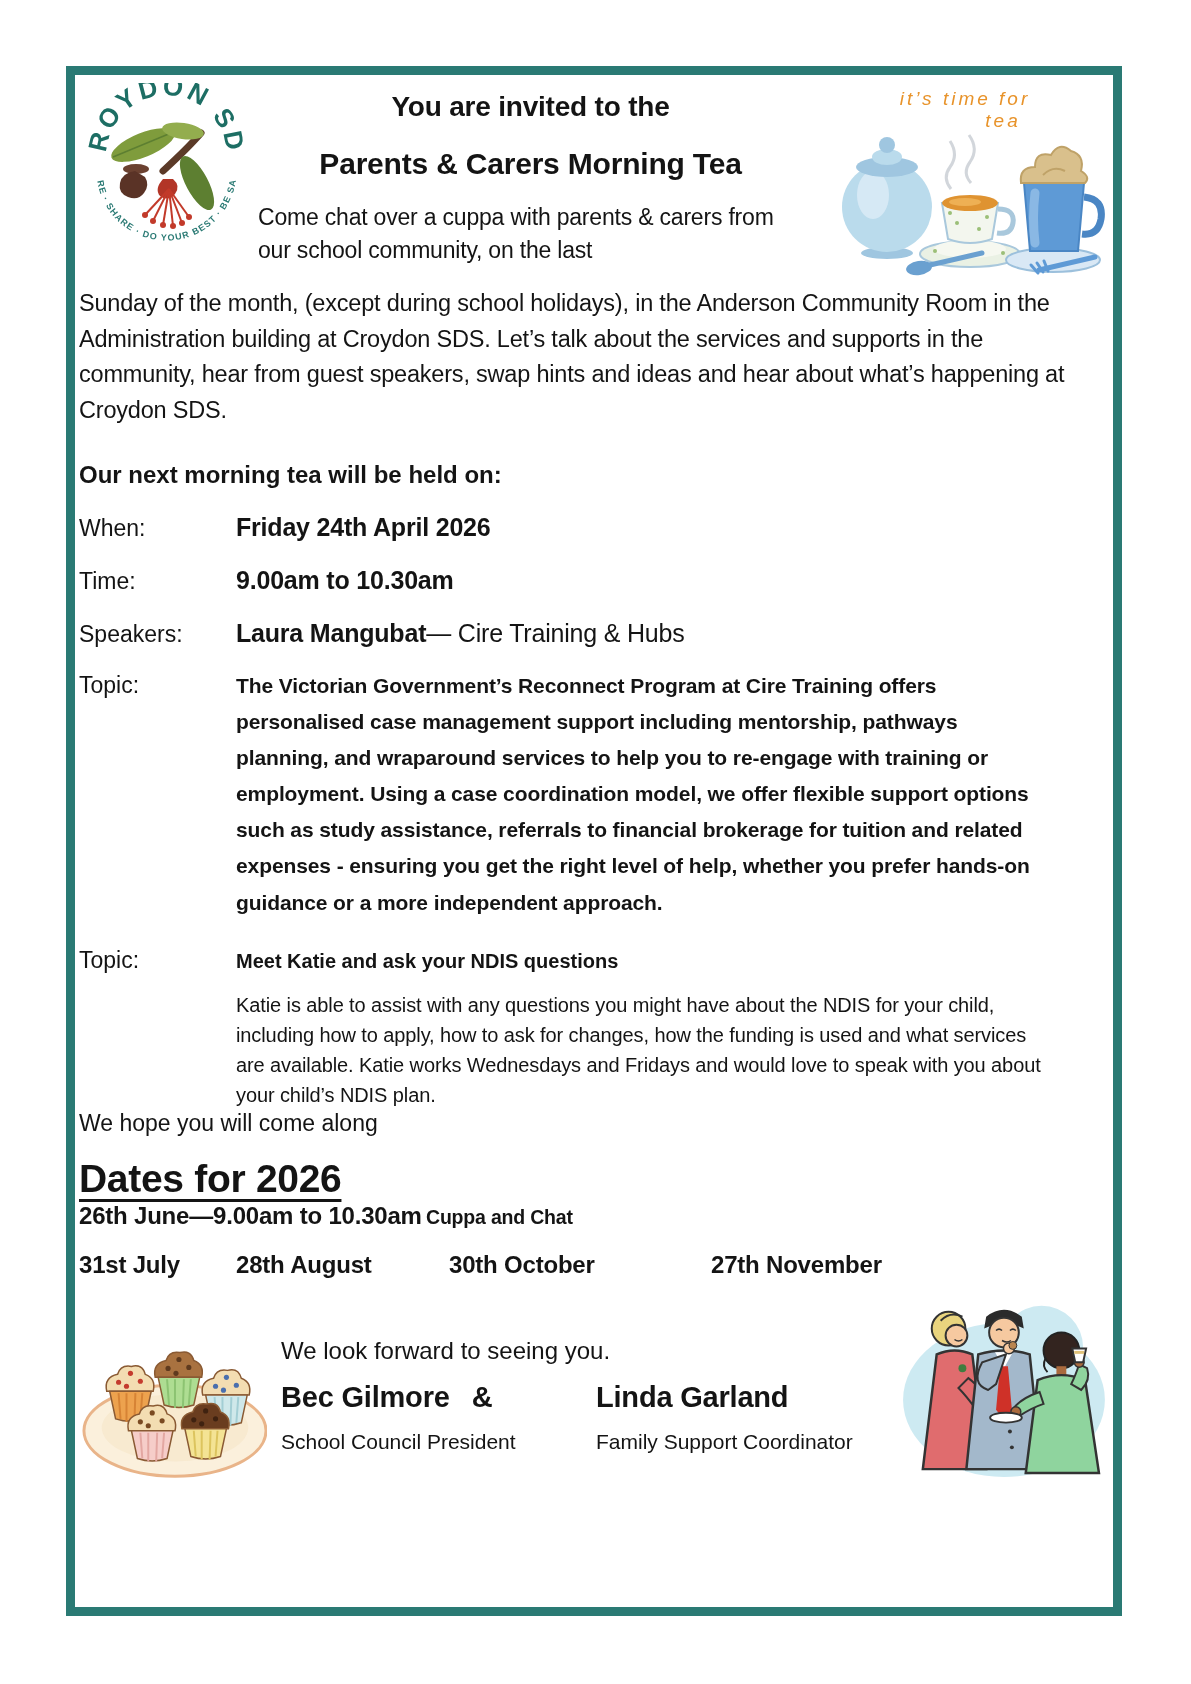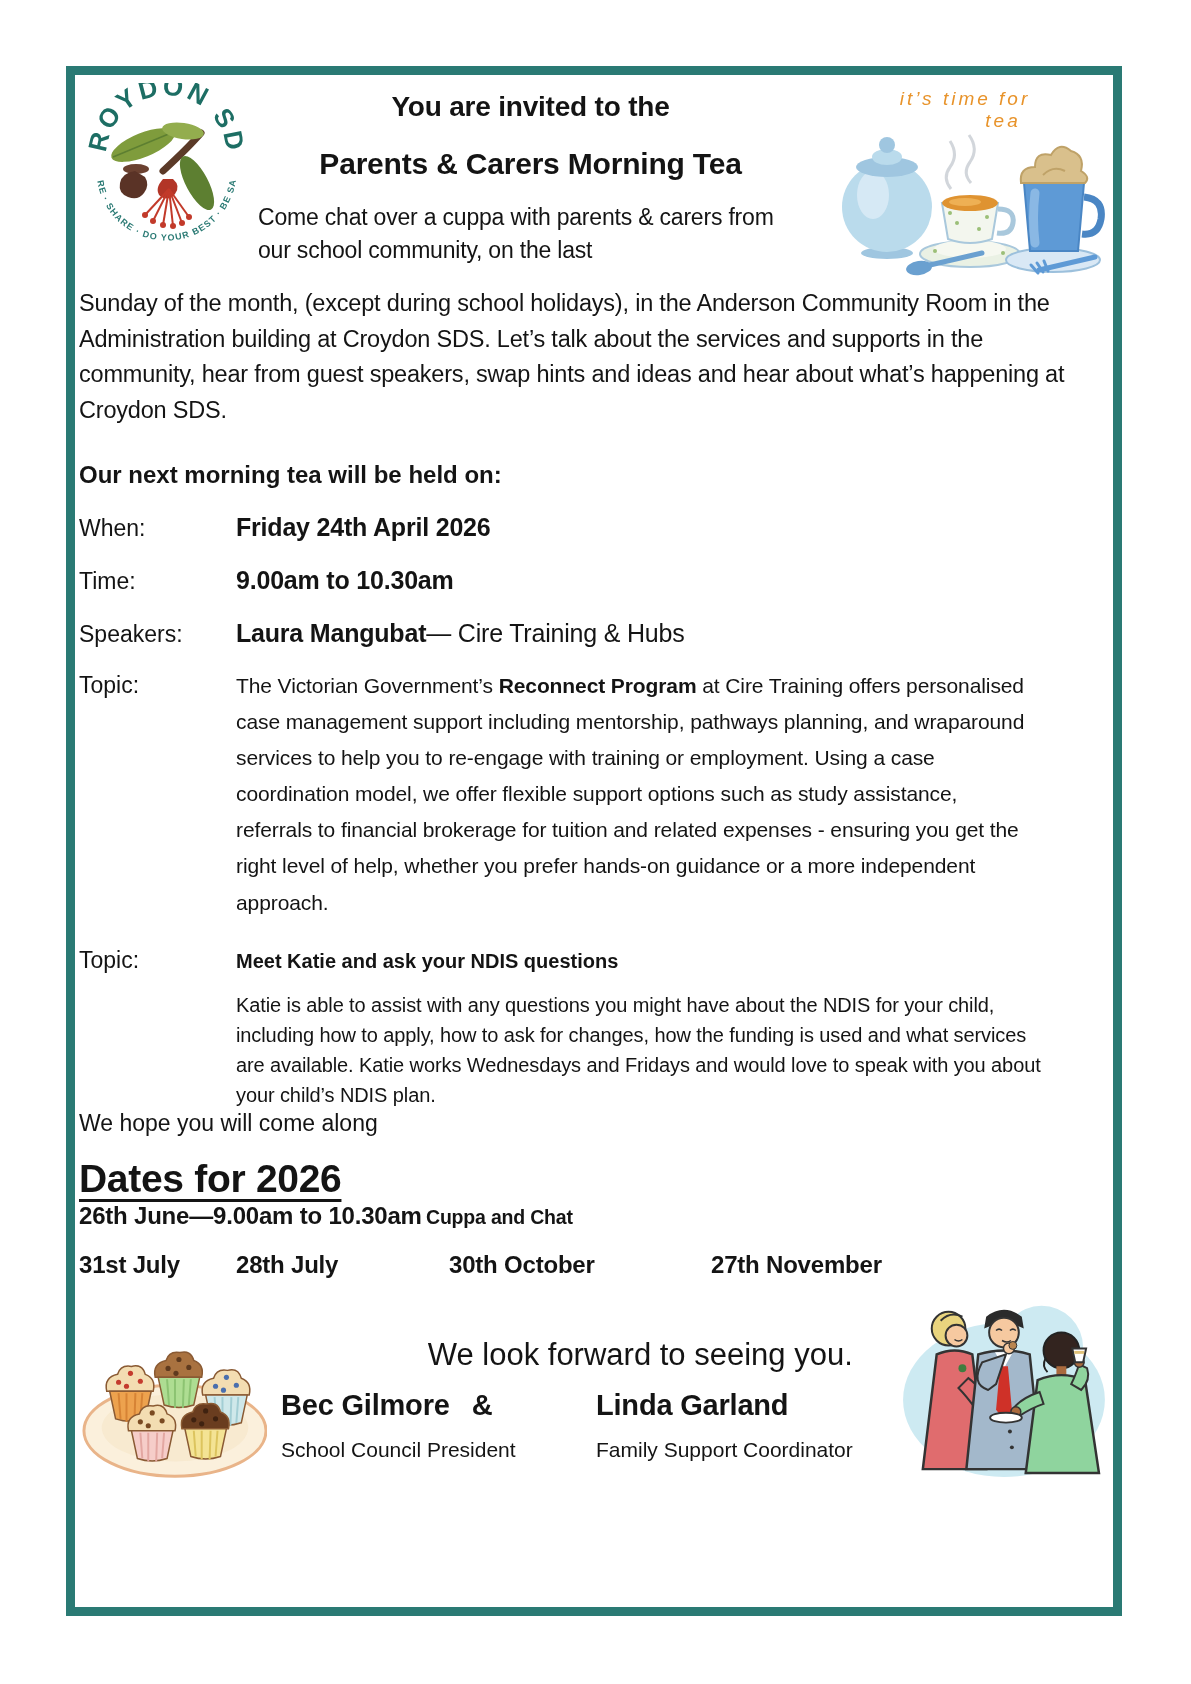--- a/index.html
+++ b/index.html
@@ -19,38 +19,38 @@
   .head-center { flex: 1; padding: 0 4px; min-width: 0; }
   .h1 { font-size: 28px; font-weight: bold; text-align: center; margin-top: 8px; letter-spacing: -0.2px; }
   .h2 { font-size: 30px; font-weight: bold; text-align: center; margin-top: 24px; letter-spacing: -0.2px; }
   .intro { font-size: 23px; line-height: 1.42; margin-top: 20px; max-width: 575px; letter-spacing: -0.2px; }
   .lead { font-size: 23.5px; line-height: 1.52; margin-top: 8px; letter-spacing: -0.2px; }
   .h3 { font-size: 24px; font-weight: bold; margin-top: 32px; }
   .drow { display: flex; margin-top: 24px; align-items: baseline; }
   .dlabel { flex: none; width: 157px; font-size: 23px; }
   .dvalue { font-size: 25px; font-weight: bold; letter-spacing: -0.2px; }
   .dvalue .reg { font-weight: normal; }
-  .topic-par { font-size: 21px; line-height: 1.72; width: 795px; letter-spacing: -0.1px; font-weight: normal; }
+  .topic-par { font-size: 21px; line-height: 1.72; width: 795px; letter-spacing: -0.1px; font-weight: bold; }
   .katie-head { font-size: 25px; font-weight: bold; margin-top: 6px; }
   .topic2-title { font-size: 20px; font-weight: bold; }
   .katie-body { font-size: 20px; line-height: 1.5; width: 805px; margin: 16px 0 0 157px; letter-spacing: -0.1px; }
   .hope { font-size: 23px; }
   .dates-h {
     display: inline-block; font-size: 39px; font-weight: bold; margin-top: 20px;
     text-decoration: underline; text-decoration-thickness: 3px; text-underline-offset: 7px;
     letter-spacing: -0.3px;
   }
   .dline { margin-top: 23px; font-weight: bold; letter-spacing: -0.2px; }
   .dline .big { font-size: 24px; }
   .dline .small { font-size: 19.5px; }
   .dcols { display: flex; margin-top: 21px; font-weight: bold; font-size: 24px; letter-spacing: -0.2px; }
   .dcols .c1 { width: 157px; } .dcols .c2 { width: 213px; } .dcols .c3 { width: 262px; }
   .closing { display: flex; margin-top: 52px; position: relative; }
   .close-text { margin-left: 14px; padding-top: 6px; }
-  .close-line { font-size: 31px; text-align: right; }
+  .close-line { font-size: 24px; }
   .names-grid { display: grid; grid-template-columns: 315px auto; margin-top: 16px; row-gap: 16px; }
   .bigname { font-size: 29px; font-weight: bold; letter-spacing: -0.2px; }
   .amp { margin-left: 22px; }
   .roletxt { font-size: 21px; }
   .people-wrap { position: absolute; right: -6px; top: -38px; }
   svg text { font-family: "Liberation Sans", "DejaVu Sans", sans-serif; }
 </style>
 </head>
 <body>
 
@@ -188,21 +188,21 @@
 
   <div><span class="dates-h">Dates for 2026</span></div>
 
   <div class="dline" style="margin-top:1px;">
     <span class="big">26th June—9.00am to 10.30am</span>
     <span class="small">Cuppa and Chat</span>
   </div>
 
   <div class="dcols">
     <span class="c1">31st July</span>
-    <span class="c2">28th July</span>
+    <span class="c2">28th August</span>
     <span class="c3">30th October</span>
     <span>27th November</span>
   </div>
 
   <div class="closing">
 
     <svg width="188" height="150" viewBox="0 0 190 150">
       <ellipse cx="97" cy="100" rx="92" ry="46" fill="#fbf0dc" stroke="#e9b489" stroke-width="3"></ellipse>
       <ellipse cx="97" cy="97" rx="74" ry="34" fill="#f6e7cb" opacity="0.7"></ellipse>
       <g stroke="#8a5a33" stroke-width="1.5">

